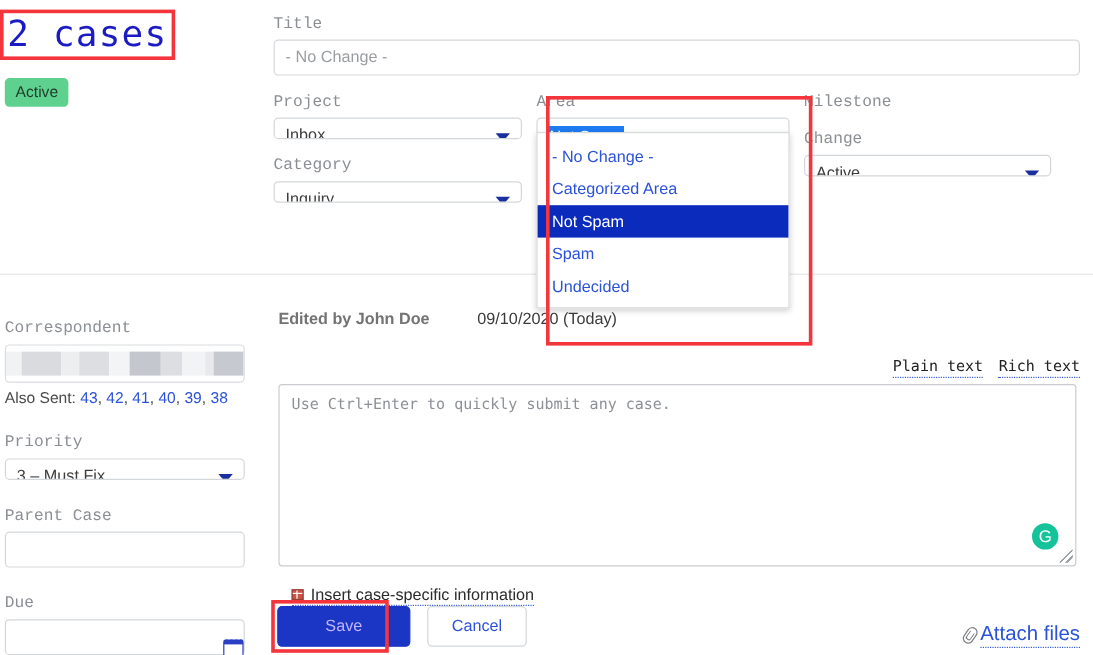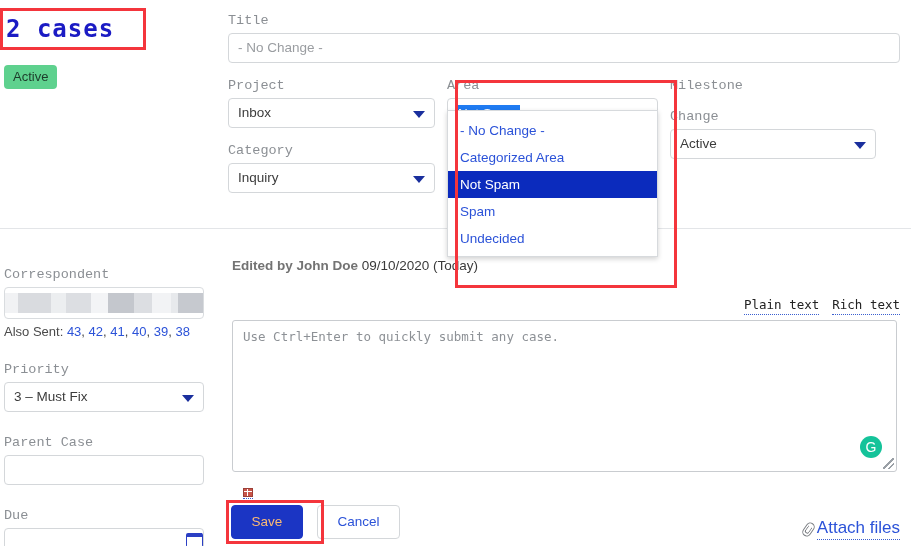--- a/index.html
+++ b/index.html
@@ -36,21 +36,21 @@
     white-space:nowrap;
     overflow:hidden;
   }
   .finput.ph{color:#9a9da1;}
   .fselect{
     box-sizing:border-box;
     position:relative;
     border:1px solid #d4d7da;
     border-radius:4px;
     background:#fff;
-    height:30px;
+    height:18px;
     line-height:28px;
     padding:0 30px 0 9px;
     font-size:13.5px;
     color:#3c3c3c;
     white-space:nowrap;
     overflow:hidden;
   }
   .caret{
     position:absolute;right:9px;top:12px;
     width:0;height:0;
@@ -61,22 +61,22 @@
   .caret.up{
     border-top:none;
     border-bottom:7px solid #1a2f9d;
     top:11px;
   }
 
   
   .hdr-title{
     position:absolute;left:4px;top:12px;
     font-family:"DejaVu Sans Mono","Liberation Mono",monospace;
-    font-size:24px;
-    font-weight:700;
+    font-size:30px;
+    font-weight:400;
     color:#1b1bc4;
     letter-spacing:1px;
     line-height:34px;
     background:#fff;
     padding:0 2px;
   }
   .hl-box{
     position:absolute;
     border:3px solid #f4353c;
     box-sizing:border-box;
@@ -121,21 +121,21 @@
   .row3{display:flex;gap:12px;margin-top:14px;}
   .c1{width:207px;}
   .c2{width:211px;}
   .c3{width:206px;}
 
   .edited{
     position:absolute;left:232px;top:258px;
     font-size:13.5px;color:#2d2d2d;white-space:nowrap;
   }
   .edited b{font-weight:bold;color:#737373;}
-  .edited span.meta{color:#3a3a3a;}
+  .edited span.meta{color:#3a3a3a;margin-left:36px;}
 
   .texttoggle{
     position:absolute;right:11px;top:297px;
     font-family:"DejaVu Sans Mono","Liberation Mono",monospace;
     font-size:12.5px;
     display:flex;gap:13px;
   }
   .texttoggle a{
     color:#222;text-decoration:none;
     border-bottom:1px dotted #3a5fd0;padding-bottom:2px;
@@ -185,21 +185,21 @@
   .btn{
     box-sizing:border-box;
     border-radius:4px;
     font-size:13.5px;
     height:34px;line-height:32px;
     text-align:center;
     font-family:"Liberation Sans",sans-serif;
     cursor:pointer;
   }
   .btn-primary{
-    background:#1b35c4;border:1px solid #1b35c4;color:#fdba74;width:72px;
+    background:#1b35c4;border:1px solid #1b35c4;color:#c4b5fd;width:111px;
   }
   .btn-secondary{
     background:#fff;border:1px solid #d4d7da;color:#2b52d8;width:83px;
   }
 
   .attach{
     position:absolute;right:11px;top:518px;
     font-size:17px;color:#2b52d8;
     display:flex;align-items:center;gap:4px;
   }
@@ -379,20 +379,21 @@
   <div class="editorwrap">
     <div class="editor">
       <span>Use Ctrl+Enter to quickly submit any case.</span>
       <span class="gram">G</span>
       <span class="resizer"></span>
     </div>
   </div>
 
   <div class="insertlink">
     <span class="gridicon"></span>
+    <span>Insert case-specific information</span>
   </div>
 
   <div class="btnrow">
     <div class="btn btn-primary">Save</div>
     <div class="btn btn-secondary">Cancel</div>
   </div>
   <div class="hl-box" id="hl-save"></div>
 
   <div class="attach">
     <span class="clip"></span>

